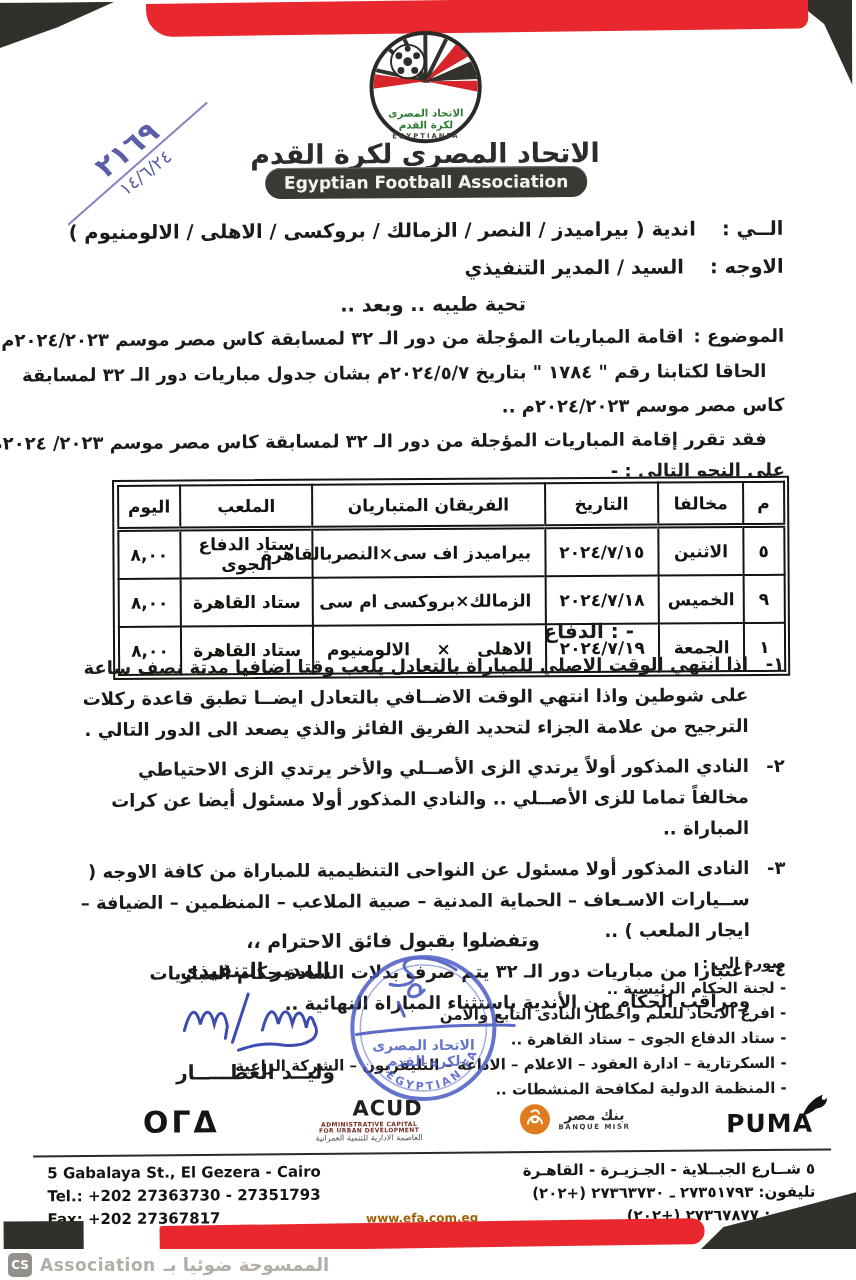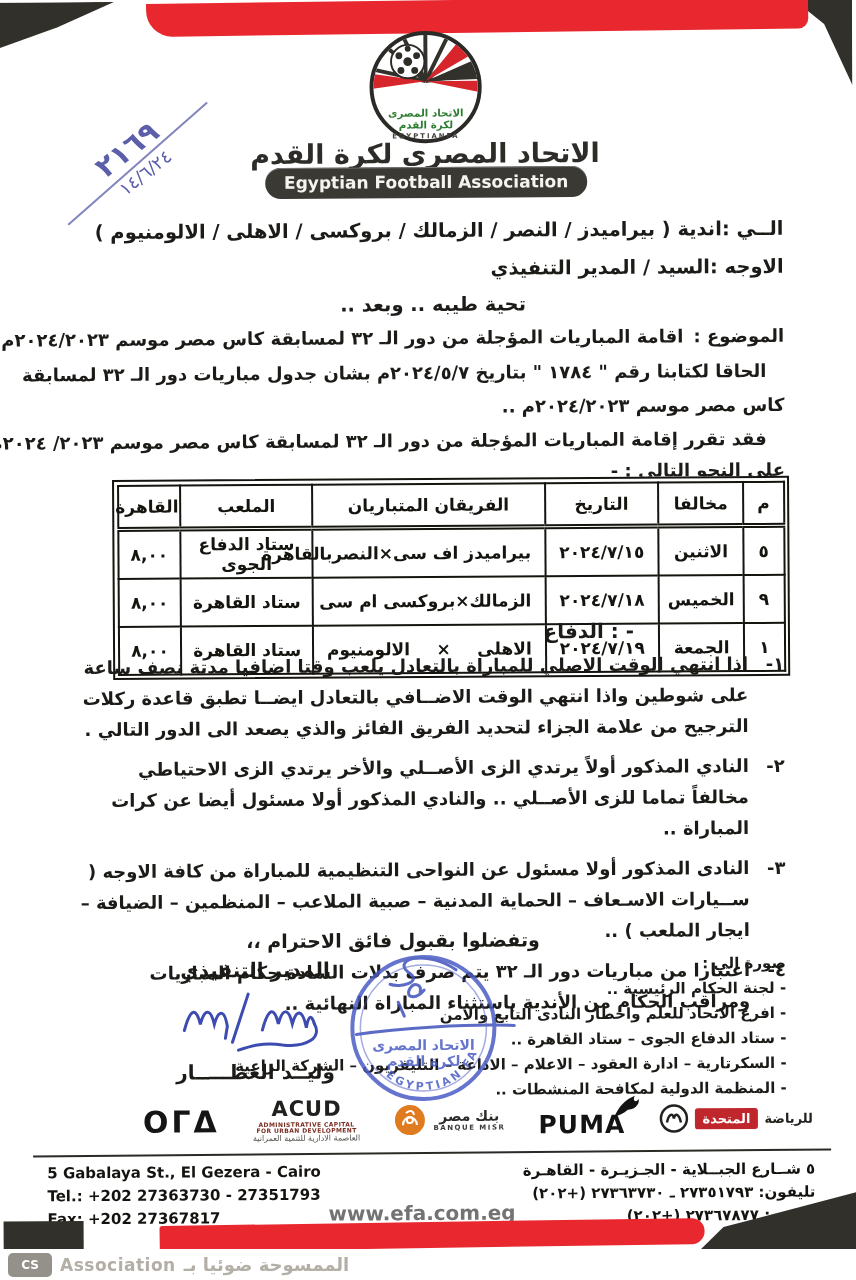--- a/index.html
+++ b/index.html
@@ -27,21 +27,21 @@
   .logo-wrap{left:365px;top:30px;}
   .title-ar{left:0;right:0;top:138px;text-align:center;font-size:27px;font-weight:bold;color:#2e2c28;letter-spacing:-0.5px;}
   .title-pill{left:268px;top:167px;width:322px;height:31px;background:#3b3933;border-radius:16px;
               color:#f6f4ef;font-size:17px;font-weight:bold;text-align:center;line-height:30px;
               box-shadow:0 1px 0 #777 inset;}
   .annotation{left:62px;top:128px;transform:rotate(-38deg);color:#5b5ea9;text-align:center;width:150px;}
   .annotation .num{font-size:29px;font-weight:bold;letter-spacing:4px;}
   .annotation .slash{border-top:2.5px solid #8285bd;width:185px;margin:0 -18px;transform:rotate(-3deg);}
   .annotation .date{font-size:18px;letter-spacing:2px;}
   .line{position:absolute;right:70px;direction:rtl;white-space:nowrap;font-weight:bold;}
-  .lbl{display:inline-block;}
+  .lbl{display:inline-block;margin-left:26px;}
   .to-line{top:219px;font-size:19.5px;}
   .attn-line{top:257px;font-size:19.5px;}
   .greeting{top:293px;right:328px;font-size:19.5px;}
   .subject{top:327px;font-size:18px;}
   .subject .lbl{margin-left:10px;}
   .para{position:absolute;right:70px;direction:rtl;white-space:nowrap;font-weight:bold;font-size:18px;}
   .p1{top:362px;right:88px;}
   .p2{top:396px;}
   .p3{top:430px;right:88px;}
   .p4{top:461px;}
@@ -68,42 +68,42 @@
   .stamp{position:absolute;left:326px;top:938px;}
   
   .sponsors{position:absolute;top:1090px;left:140px;right:46px;height:60px;display:flex;align-items:center;justify-content:space-between;}
   .ora{font-size:30px;font-weight:bold;color:#151515;letter-spacing:3px;font-family:"DejaVu Sans",sans-serif;}
   .etisalat{display:flex;align-items:center;}
   .etisalat .pill{background:#151515;color:#fff;border-radius:17px;height:33px;line-height:33px;
                   padding:0 14px;font-size:16px;font-weight:bold;letter-spacing:0.5px;}
   .etisalat .badge{width:31px;height:31px;background:#e0231f;border-radius:7px;color:#fff;font-size:12px;
                    font-weight:bold;display:flex;align-items:center;justify-content:center;margin-left:3px;}
   .acud{text-align:center;line-height:1.1;}
-  .acud .acud-main{font-size:21px;font-weight:bold;color:#20201e;letter-spacing:1px;}
+  .acud .acud-main{font-size:21px;font-weight:bold;color:#20201e;letter-spacing:1px;text-align:right;}
   .acud .acud-sub{font-size:6px;font-weight:bold;color:#7b2f23;letter-spacing:0.4px;}
   .acud .acud-ar{font-size:8px;color:#55524c;direction:rtl;}
   .banque{display:flex;align-items:center;gap:6px;}
   .banque .b-txt{text-align:center;line-height:1.15;}
   .banque .b-ar{font-size:14px;font-weight:bold;color:#2a2a28;direction:rtl;}
   .banque .b-en{font-size:7px;font-weight:bold;color:#3a3a38;letter-spacing:1.5px;text-align:center;}
   .puma{position:relative;padding-top:10px;}
   .puma .puma-word{font-size:25px;font-weight:bold;color:#131313;letter-spacing:1px;}
   .puma svg{position:absolute;right:-16px;top:-6px;}
   .united{display:flex;align-items:center;gap:6px;}
   .united .u-box{background:#c0272d;color:#fff;font-size:13px;font-weight:bold;border-radius:3px;padding:3px 8px;direction:rtl;}
   .united .u-rest{font-size:13px;font-weight:bold;color:#23221f;direction:rtl;}
   
   .footer-divider{position:absolute;top:1152px;left:30px;right:28px;border-top:2.5px solid #2b2a26;transform:rotate(-0.15deg);}
   .footer{position:absolute;top:1160px;left:44px;right:44px;display:flex;justify-content:space-between;}
   .f-en{direction:ltr;font-size:15px;font-weight:bold;line-height:23px;color:#14130f;}
-  .f-site{align-self:flex-end;font-size:20px;font-weight:bold;margin-bottom:4px;color:#737373;}
+  .f-site{align-self:flex-end;font-size:12px;font-weight:bold;margin-bottom:4px;color:#a16207;}
   .f-ar{direction:rtl;text-align:right;font-size:15px;font-weight:bold;line-height:23px;color:#14130f;}
   
   .cs-bar{position:absolute;left:0;right:0;top:1249px;height:31px;background:#ffffff;display:flex;align-items:center;gap:8px;padding-left:8px;}
-  .cs-box{width:44px;height:24px;background:#94908a;border-radius:5px;color:#fff;font-size:12px;font-weight:bold;
+  .cs-box{width:24px;height:24px;background:#94908a;border-radius:5px;color:#fff;font-size:12px;font-weight:bold;
           display:flex;align-items:center;justify-content:center;text-align:right;}
   .cs-brand{font-size:17px;font-weight:bold;color:#b3aea6;letter-spacing:0.5px;}
   .cs-ar{font-size:18px;font-weight:bold;color:#b3aea6;direction:rtl;}
 </style>
 </head>
 <body>
 
 <div class="tilt">
 
   <div class="abs corner-tl"></div>
@@ -181,21 +181,21 @@
           <col style="width:130px">
           <col style="width:62px">
         </colgroup>
       <thead>
         <tr>
           <th>م</th>
           <th>مخالفا</th>
           <th>التاريخ</th>
           <th>الفريقان المتباريان</th>
           <th>الملعب</th>
-          <th>القاهرة</th>
+          <th>اليوم</th>
         </tr>
       </thead>
       <tbody>
         <tr>
           <td>٥</td>
           <td>الاثنين</td>
           <td>٢٠٢٤/٧/١٥</td>
           <td>
               <div class="teams-cell">
             <span>بيراميدز اف سى</span>
@@ -322,28 +322,20 @@
         <div class="b-ar">بنك مصر</div>
         <div class="b-en">BANQUE MISR</div>
       </div>
     </div>
     <div class="puma">
       <svg width="28" height="24" viewBox="0 0 28 24">
         <path d="M2 22 C6 13 12 6 22 2 C19 8 24 9 26 5 C27 12 20 16 15 16 C10 20 6 22 2 22 Z" fill="#131313"></path>
       </svg>
       <span class="puma-word">PUMA</span>
     </div>
-    <div class="united">
-      <svg width="30" height="30" viewBox="0 0 30 30">
-        <circle cx="15" cy="15" r="13" fill="none" stroke="#23221f" stroke-width="2.5"></circle>
-        <path d="M8 19 C10 10 14 9 15 15 C16 9 20 10 22 19" fill="none" stroke="#23221f" stroke-width="2.5"></path>
-      </svg>
-      <span class="u-box">المتحدة</span>
-      <span class="u-rest">للرياضة</span>
-    </div>
   </div>
 
   <div class="footer-divider"></div>
   <div class="footer">
     <div class="f-en">
       <div>5 Gabalaya St., El Gezera - Cairo</div>
       <div>Tel.: +202 27363730 - 27351793</div>
       <div>Fax: +202 27367817</div>
     </div>
     <div class="f-site">www.efa.com.eg</div>

